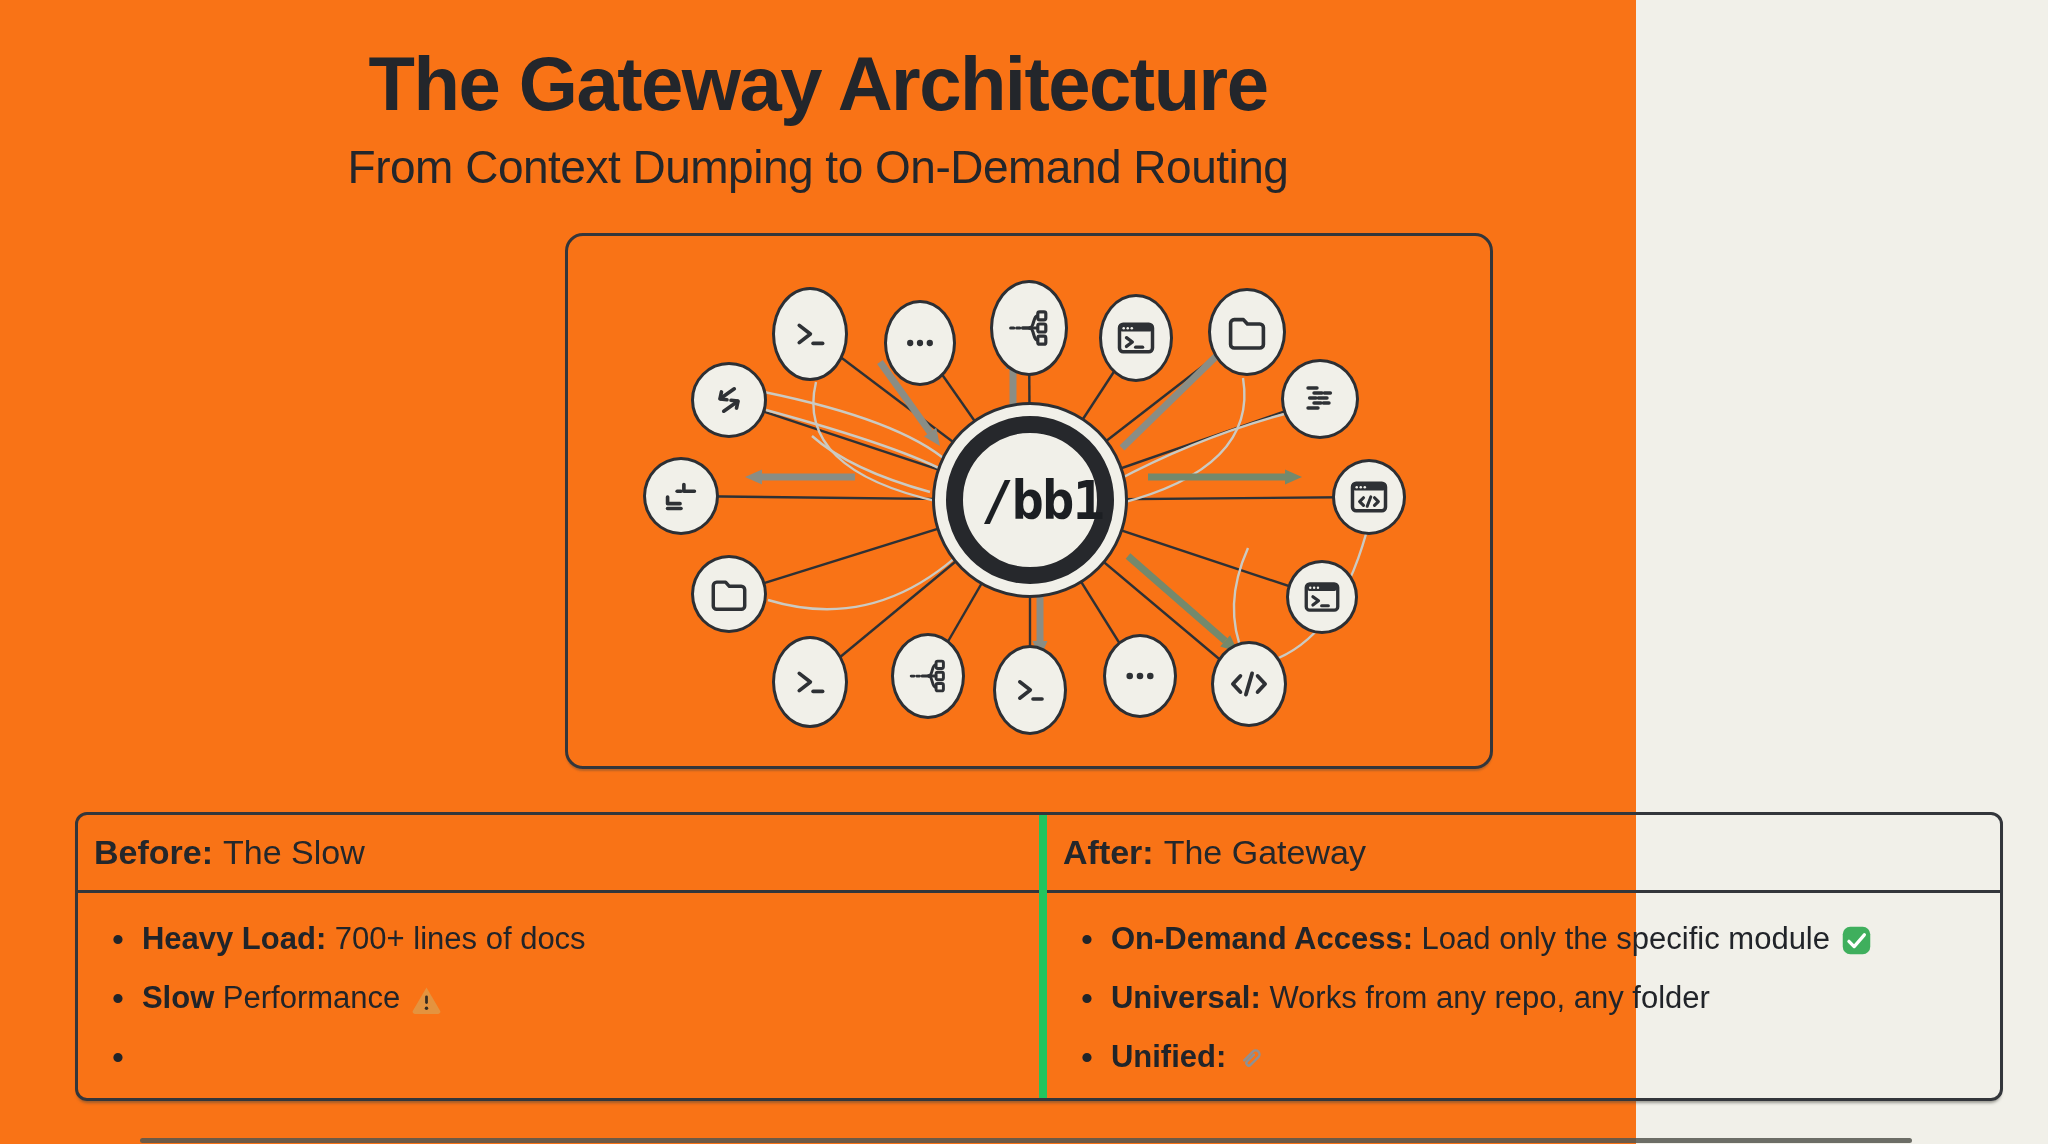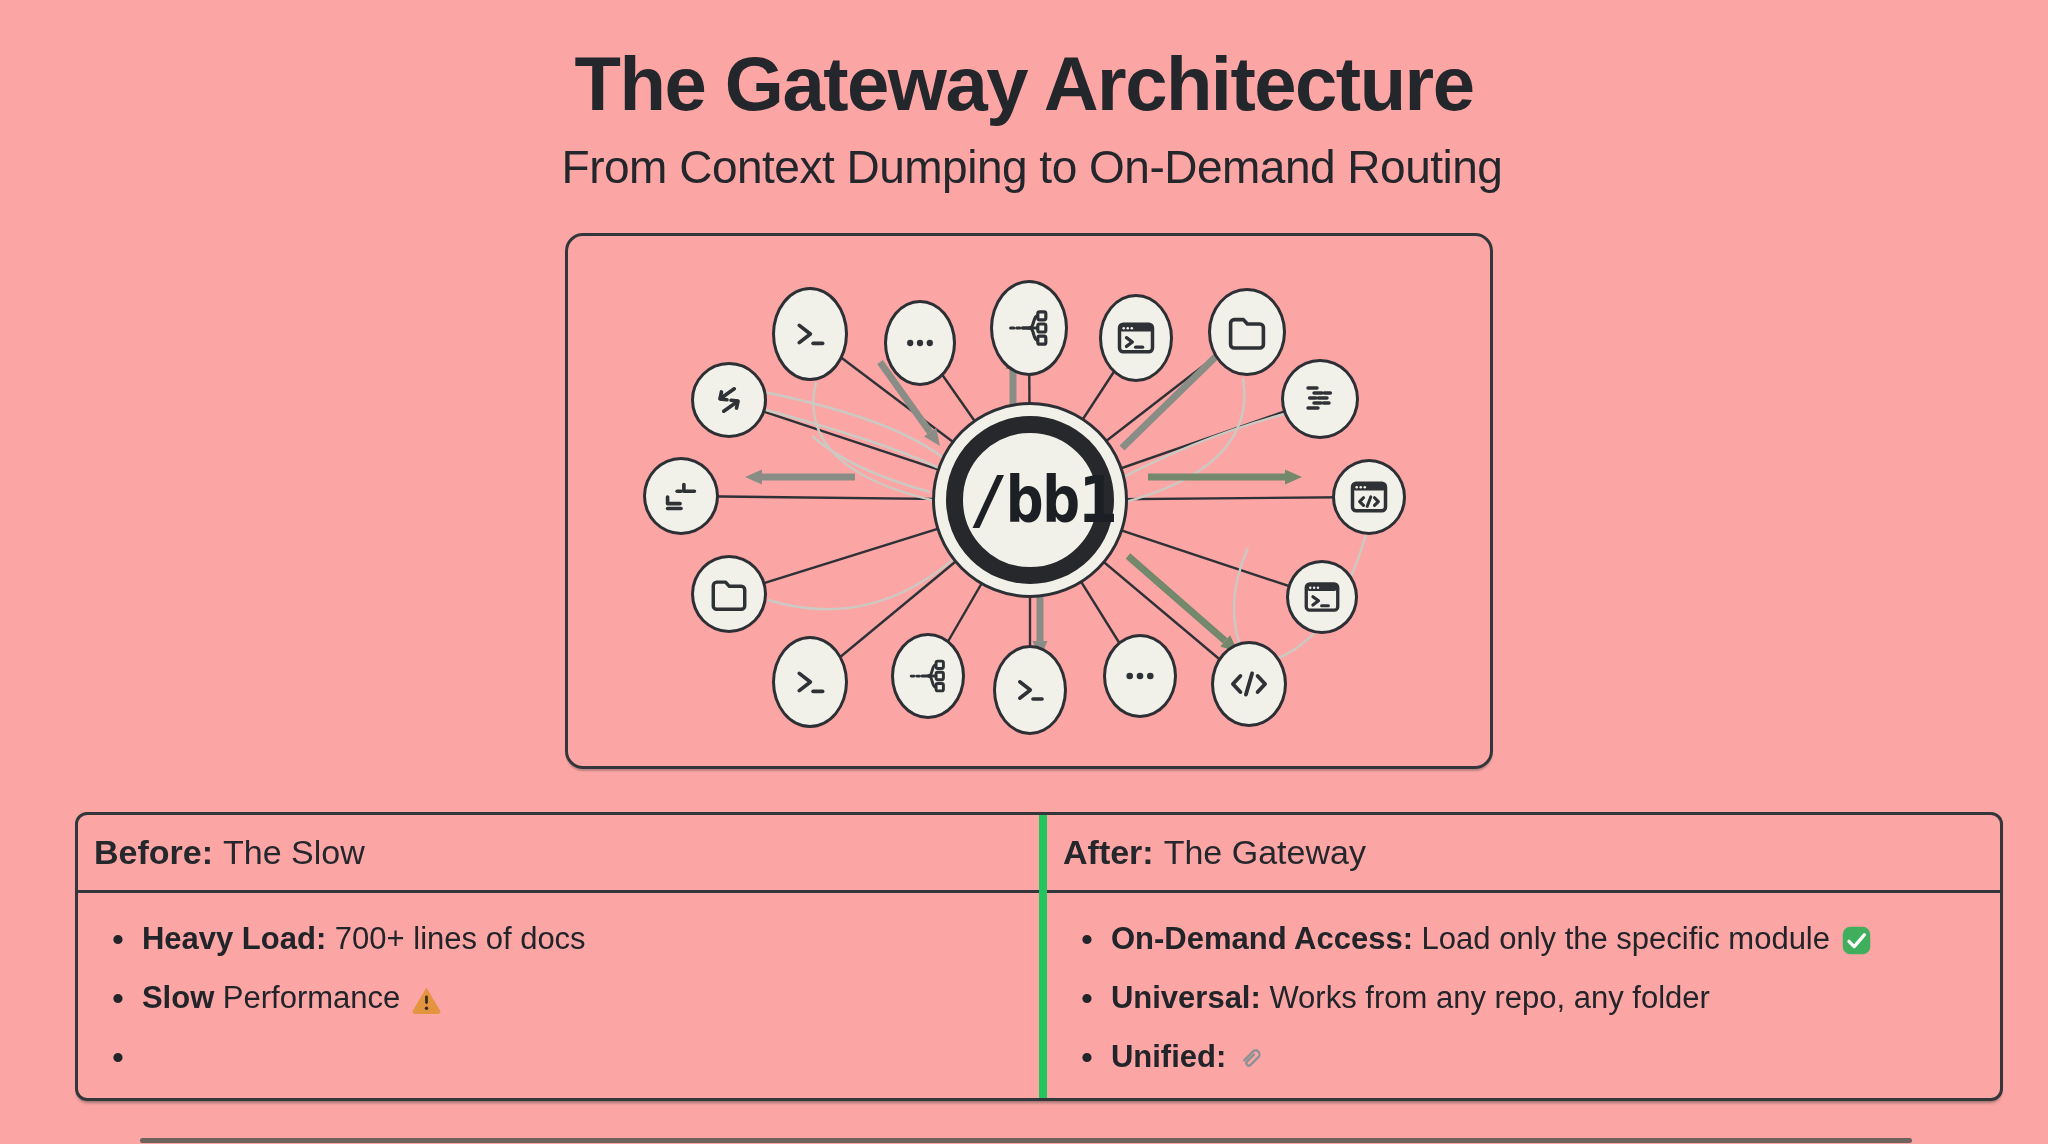--- a/index.html
+++ b/index.html
@@ -1,39 +1,39 @@
 <!DOCTYPE html>
 <html><head>
 <meta charset="utf-8">
 <style>
   html,body{margin:0;padding:0;}
   body{width:2048px;height:1144px;overflow:hidden;background:#f1f0e9;
        font-family:"Liberation Sans",sans-serif;color:#24272b;}
-  .stage{position:relative;width:2048px;height:1144px;background:#fca5a5;}
+  .stage{position:relative;width:1636px;height:1144px;background:#f97316;}
 
   .title{position:absolute;left:0;top:40px;width:100%;text-align:center;
          font-size:76px;font-weight:700;letter-spacing:-1.5px;color:#23262b;}
-  .subtitle{position:absolute;left:8px;top:140px;width:100%;text-align:center;
+  .subtitle{position:absolute;left:0;top:140px;width:100%;text-align:center;
          font-size:46px;font-weight:400;letter-spacing:-0.5px;color:#23262b;}
 
   .panel{position:absolute;left:565px;top:233px;width:922px;height:530px;
          border:3px solid #33363b;border-radius:18px;
          box-shadow:0 3px 2px -1px rgba(70,70,62,.35);}
 
   #edges-svg{position:absolute;left:0;top:0;width:2048px;height:1144px;pointer-events:none;}
 
   .sat{position:absolute;display:flex;align-items:center;justify-content:center;
        background:#f1f0e9;border:3px solid #2c2f34;border-radius:50%;box-sizing:border-box;}
 
   .center-node{position:absolute;left:932px;top:402px;width:196px;height:196px;
        border:3px solid #2c2f34;border-radius:50%;background:#f1f0e9;box-sizing:border-box;
        display:flex;align-items:center;justify-content:center;}
   .center-ring{width:168px;height:168px;border:17px solid #26282c;border-radius:50%;
        box-sizing:border-box;display:flex;align-items:center;justify-content:center;}
-  .center-label{font-family:"DejaVu Sans Mono",monospace;font-size:64px;font-weight:700;
+  .center-label{font-family:"DejaVu Sans Mono",monospace;font-size:54px;font-weight:700;
        letter-spacing:-2px;color:#1c1f23;margin-left:24px;}
 
   .cmp{position:absolute;left:75px;top:812px;width:1928px;height:289px;
        border:3px solid #33363b;border-radius:12px;box-sizing:border-box;
        display:flex;box-shadow:0 4px 3px -2px rgba(70,70,62,.5);}
   .col{flex:1 1 50%;display:flex;flex-direction:column;box-sizing:border-box;}
   .col.after{border-left:8px solid #22c55e;}
   .th{height:78px;border-bottom:3px solid #33363b;display:flex;align-items:center;
       padding-left:16px;font-size:34px;box-sizing:border-box;}
   .th b{font-weight:700;margin-right:10px;}

